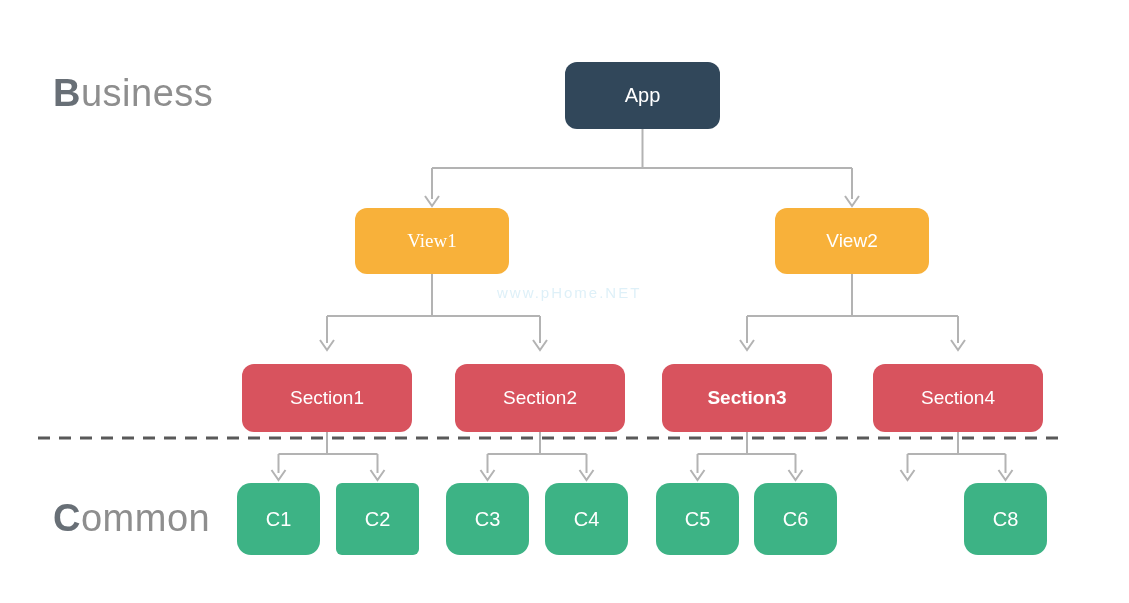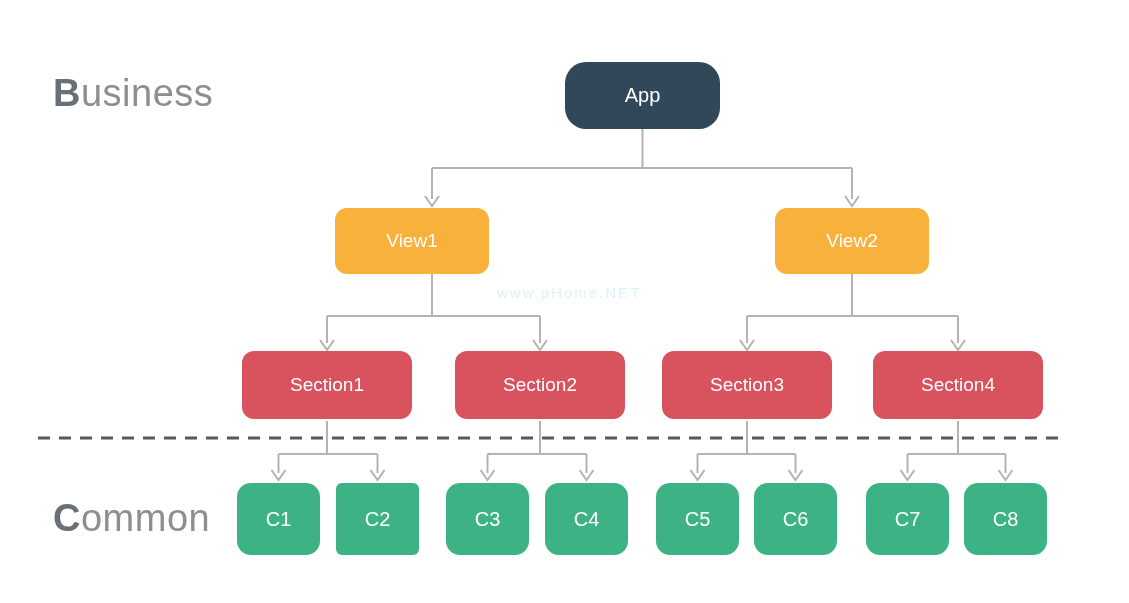--- a/index.html
+++ b/index.html
@@ -21,35 +21,35 @@
   .node {
     position: absolute;
     display: flex;
     align-items: center;
     justify-content: center;
     color: #ffffff;
     box-sizing: border-box;
   }
   .node-app {
     left: 565px; top: 62px; width: 155px; height: 67px;
-    background: #31475a; border-radius: 21px; font-size: 20px;
+    background: #31475a; border-radius: 12px; font-size: 20px;
   }
   .node-view {
     top: 208px; width: 154px; height: 66px;
     background: #f8b13a; border-radius: 12px; font-size: 19px;
   }
-  #view1 { left: 335px; }
+  #view1 { left: 355px; font-family: Liberation Serif, serif; }
   #view2 { left: 775px; }
   .node-section {
-    top: 351px; width: 170px; height: 68px;
+    top: 364px; width: 170px; height: 68px;
     background: #d8535e; border-radius: 12px; font-size: 19px;
   }
   #sec1 { left: 242px; }
   #sec2 { left: 455px; }
-  #sec3 { left: 662px; }
+  #sec3 { left: 662px; font-weight: bold; }
   #sec4 { left: 873px; text-align: center; }
   .node-comp {
     top: 483px; width: 83px; height: 72px;
     background: #3db385; border-radius: 14px; font-size: 20px;
   }
   #c1 { left: 237px; text-align: right; }
   #c2 { left: 336px; border-radius: 6px; }
   #c3 { left: 446px; }
   #c4 { left: 545px; }
   #c5 { left: 656px; }
@@ -150,16 +150,15 @@
   <div class="node node-section" id="sec2">Section2</div>
   <div class="node node-section" id="sec3">Section3</div>
   <div class="node node-section" id="sec4">Section4</div>
 
   <div class="node node-comp" id="c1">C1</div>
   <div class="node node-comp" id="c2">C2</div>
   <div class="node node-comp" id="c3">C3</div>
   <div class="node node-comp" id="c4">C4</div>
   <div class="node node-comp" id="c5">C5</div>
   <div class="node node-comp" id="c6">C6</div>
-  <div class="node node-comp" id="c7">C7</div>
   <div class="node node-comp" id="c8">C8</div>
 
 </div>
 
 </body></html>

